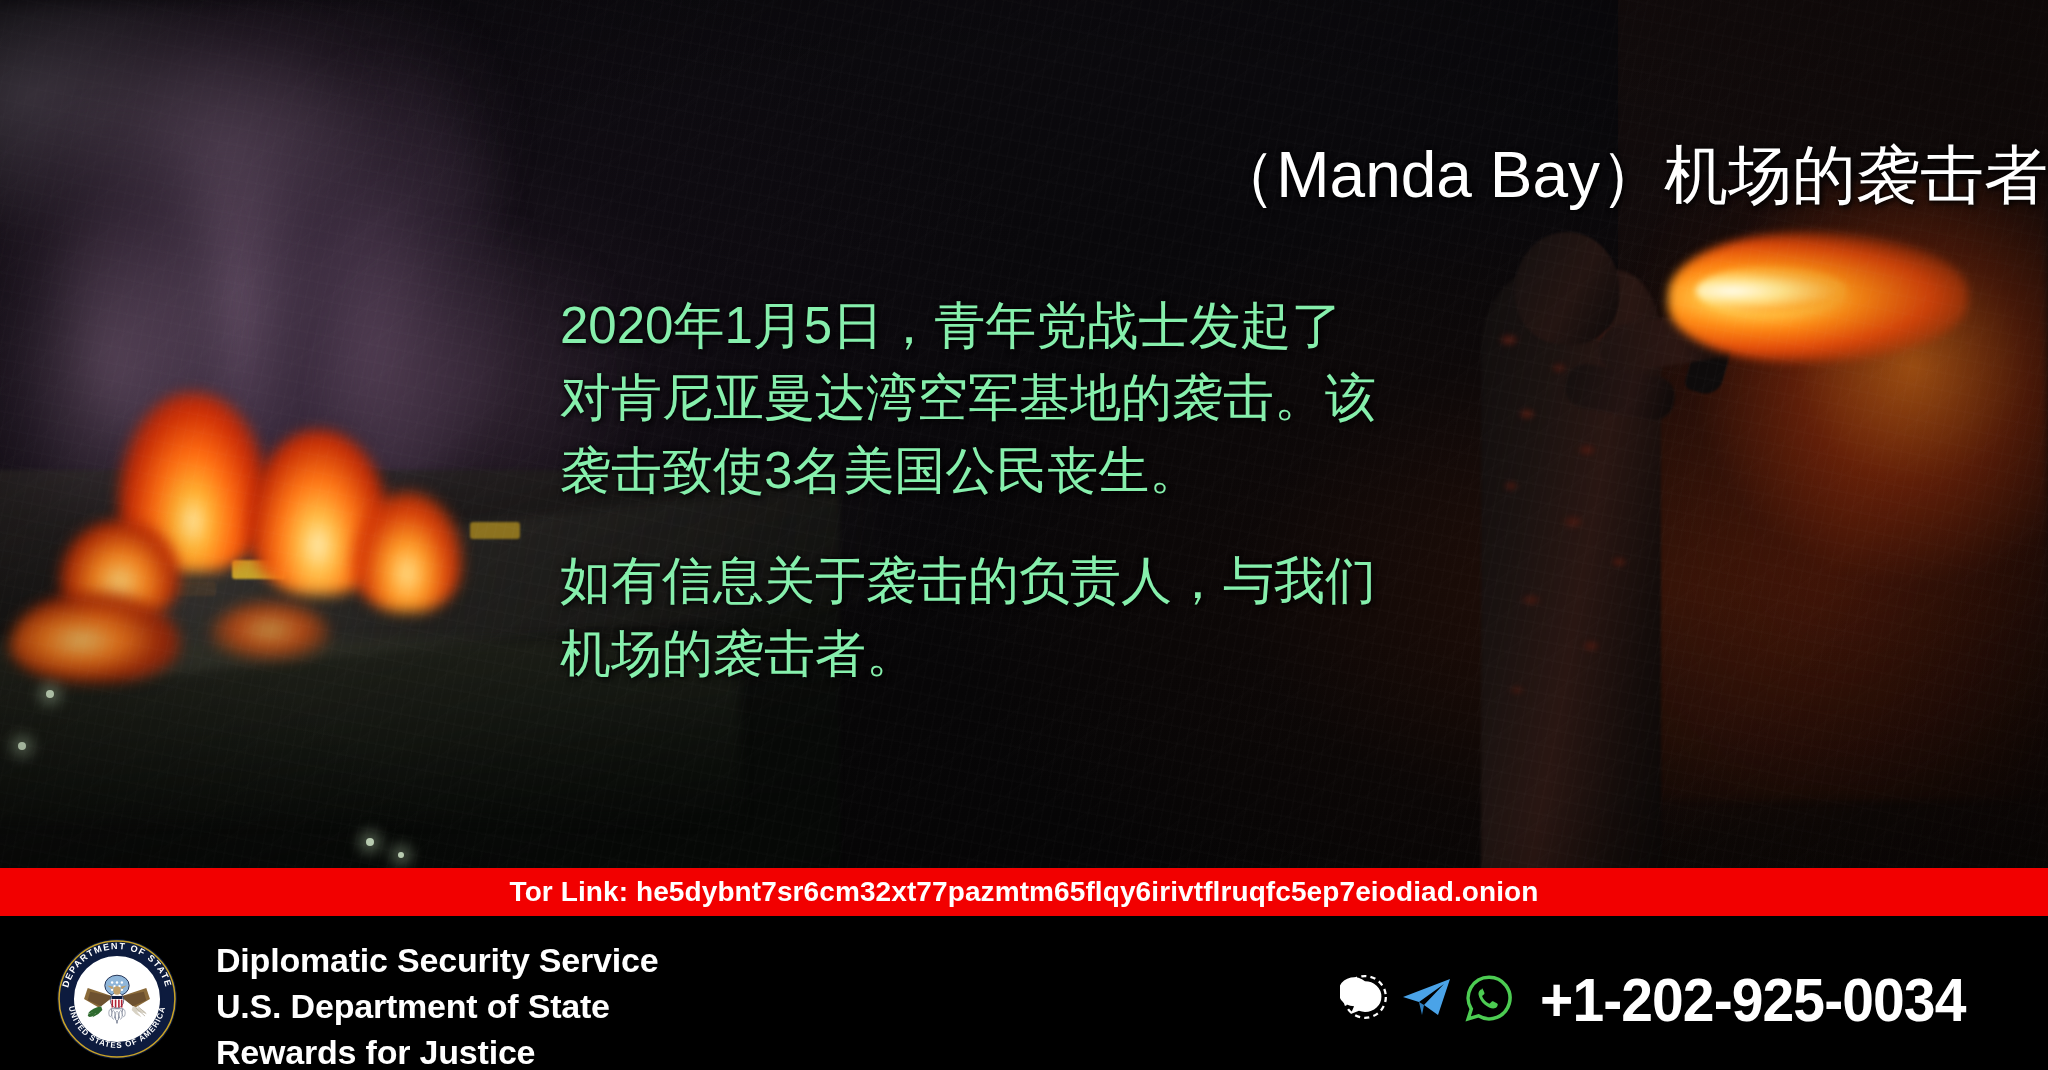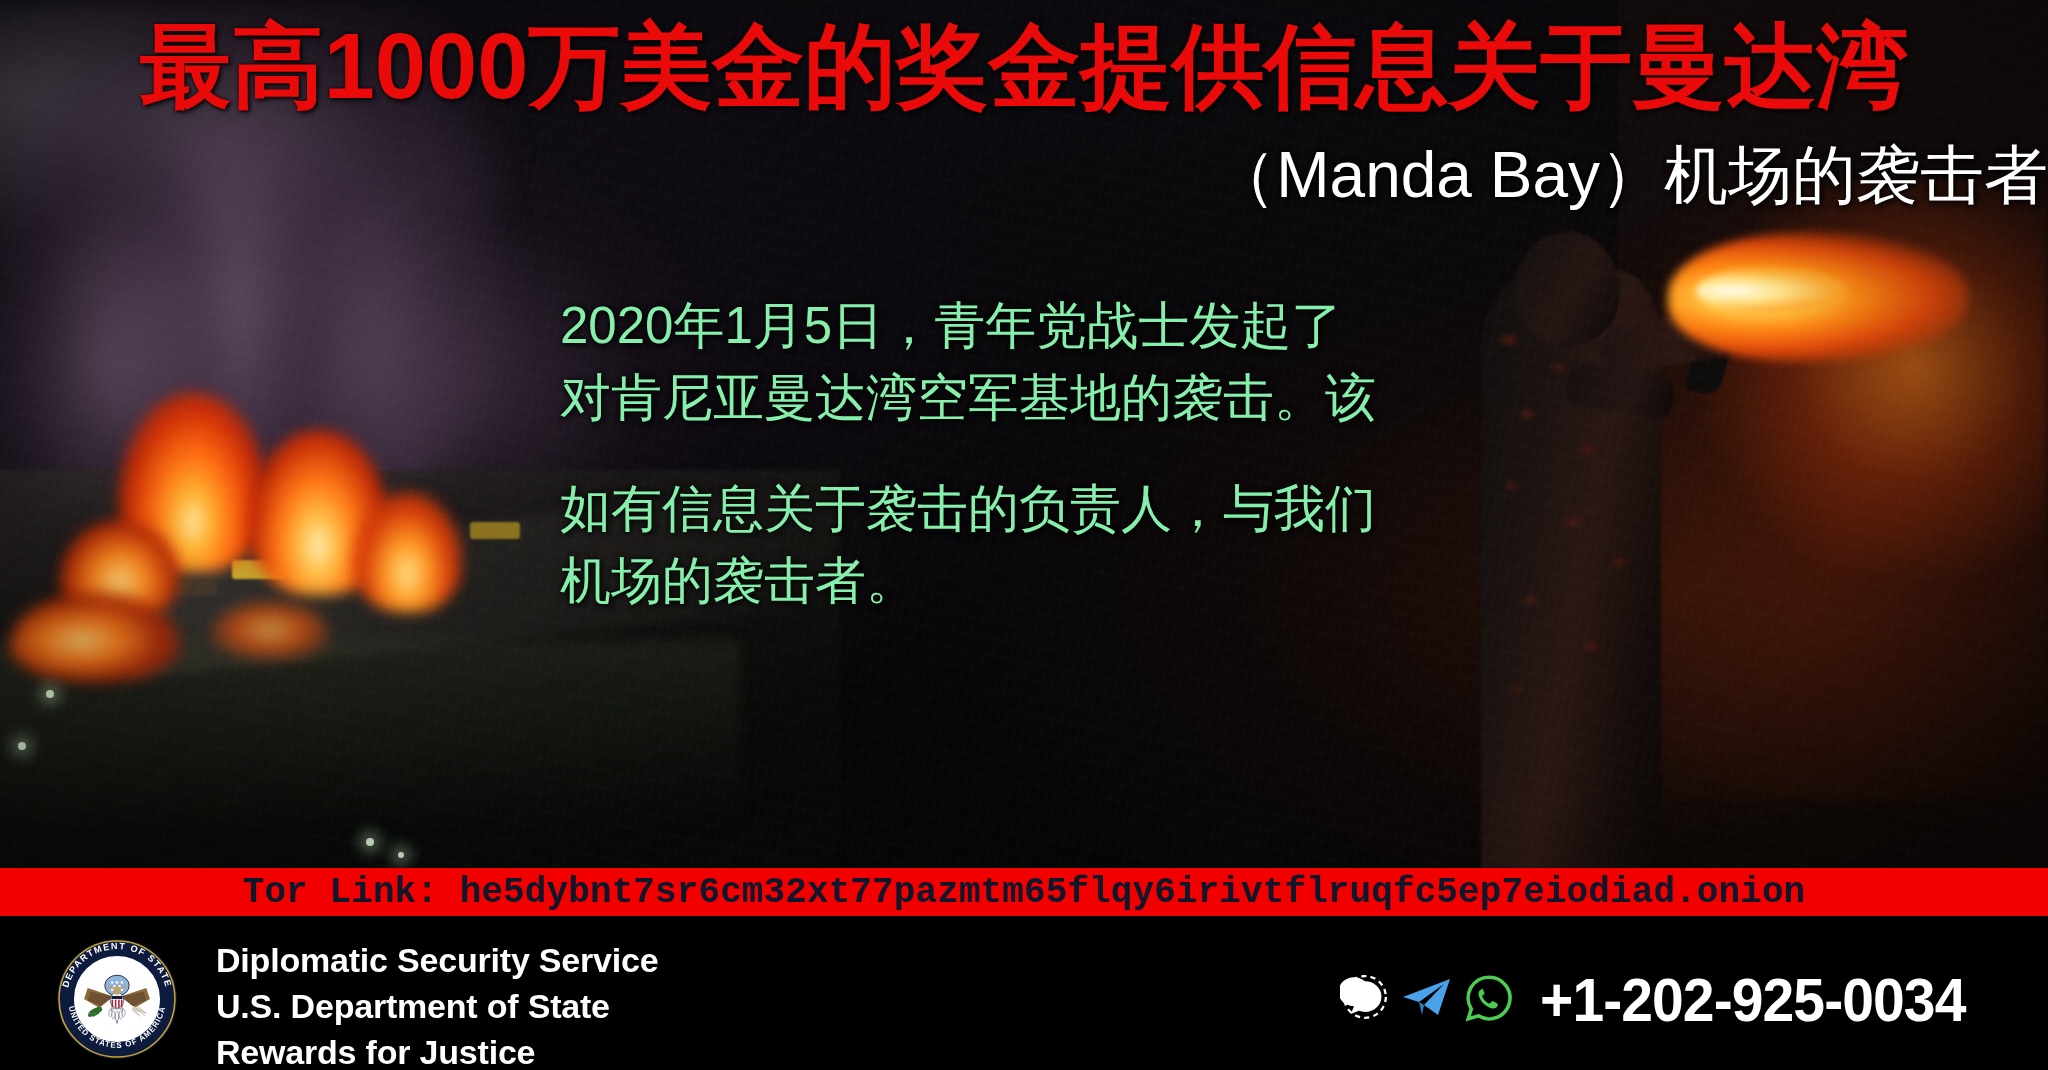--- a/index.html
+++ b/index.html
@@ -357,26 +357,25 @@
     position: absolute;
     left: 0; right: 0;
     top: 868px;
     height: 48px;
     background: #f20000;
     display: flex;
     align-items: center;
     justify-content: center;
   }
   .tor-text {
-    color: #0f172a;
-    font-size: 36px;
+    color: #ffffff;
+    font-size: 28px;
     font-weight: 600;
     letter-spacing: 0.1px;
     white-space: nowrap;
-    font-family: Liberation Mono, monospace;
   }
 
   
   .footer {
     position: absolute;
     left: 0; right: 0;
     top: 916px;
     bottom: 0;
     background: #000000;
   }
@@ -468,28 +467,28 @@
     </div>
     <div class="muzzle-flash"></div>
     <div class="muzzle-core"></div>
   </div>
 
   <div class="bg-texture"></div>
   <div class="vignette"></div>
 
   <div class="content">
 
-    <div class="headline-cn">最高1000万美金的奖金提供信息关于曼达湾</div>
 
     <div class="headline-sub">（Manda Bay）机场的袭击者</div>
 
     <div class="body-block">
       <p class="body-para">
         <span class="body-line">2020年1月5日，青年党战士发起了</span>
         <span class="body-line">对肯尼亚曼达湾空军基地的袭击。该</span>
+        <span class="body-line">袭击致使3名美国公民丧生。</span>
       </p>
       <p class="body-para">
         <span class="body-line">如有信息关于袭击的负责人，与我们</span>
         <span class="body-line">机场的袭击者。</span>
       </p>
     </div>
 
     <div class="tor-bar">
       <span class="tor-text">Tor Link: he5dybnt7sr6cm32xt77pazmtm65flqy6irivtflruqfc5ep7eiodiad.onion</span>
     </div>

